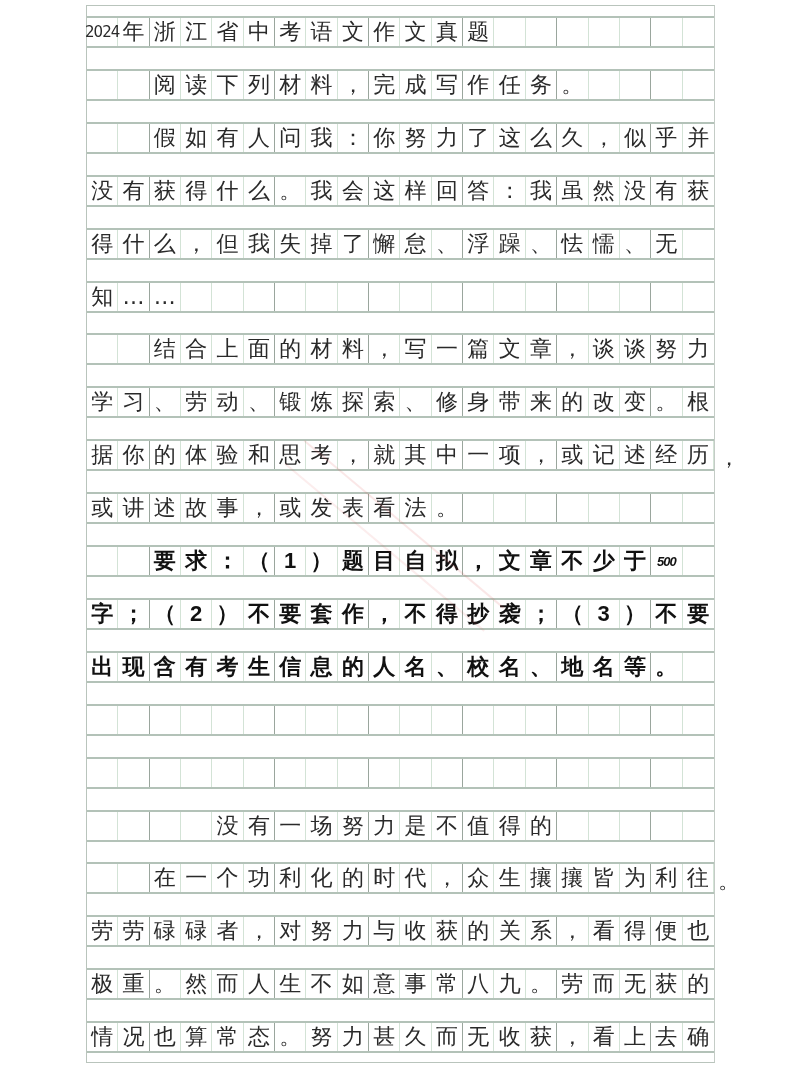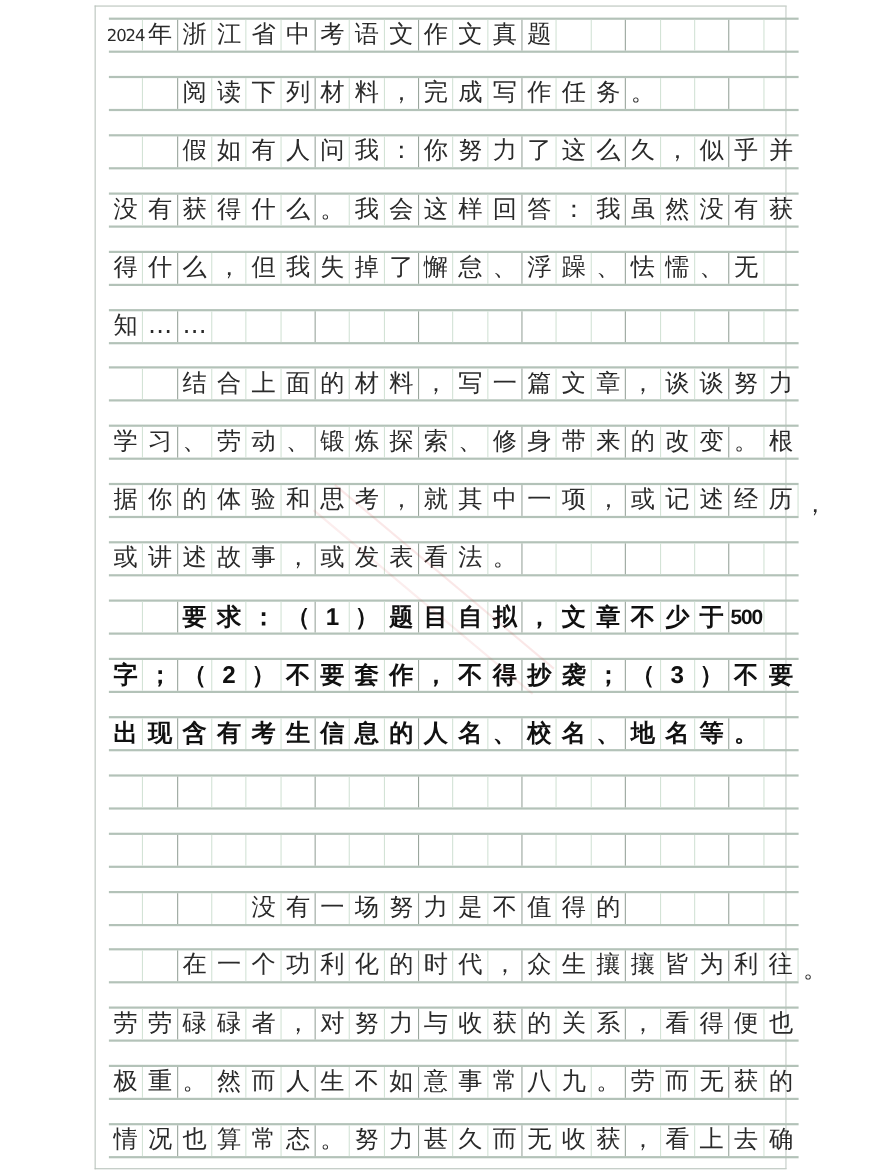--- a/index.html
+++ b/index.html
@@ -4,21 +4,21 @@
 <style>
   html, body { margin: 0; padding: 0; background: #ffffff; }
   body { width: 800px; height: 1067px; position: relative; overflow: hidden; }
   .sheet {
     position: absolute; left: 86px; top: 5px; width: 629px; height: 1058px;
     border-left: 1px solid #b9c4bc; border-right: 1px solid #c4ccc6;
     border-top: 1px solid #b9c4bc; border-bottom: 1px solid #b9c4bc;
     box-sizing: border-box;
   }
   .row {
-    position: absolute; left: 12px; width: 627px; height: 32px;
+    position: absolute; left: 0; width: 627px; height: 32px;
     border-top: 2px solid #b3c2b8; border-bottom: 2px solid #b3c2b8;
     box-sizing: border-box; display: flex; text-align: right;
   }
   .cell {
     width: 31.35px; height: 100%; box-sizing: border-box;
     border-right: 1px solid #d3e3d6;
     display: flex; align-items: center; justify-content: center;
     font-family: "DejaVu Sans", sans-serif; font-size: 22px; color: #2a2a2a;
     line-height: 1; overflow: visible; white-space: nowrap; position: relative;
   }
@@ -275,21 +275,21 @@
       <div class="cell strong bold">题</div>
       <div class="cell bold">目</div>
       <div class="cell bold">自</div>
       <div class="cell strong bold">拟</div>
       <div class="cell bold">，</div>
       <div class="cell bold">文</div>
       <div class="cell strong bold">章</div>
       <div class="cell bold">不</div>
       <div class="cell bold">少</div>
       <div class="cell strong bold">于</div>
-      <div class="cell bold" style="font-size: 19px; letter-spacing: -1px;">500</div>
+      <div class="cell bold" style="font-size: 13px; letter-spacing: -1px; font-style: italic;">500</div>
       <div class="cell bold"></div>
     </div>
     <div class="row" style="top: 591.9px;">
       <div class="cell bold">字</div>
       <div class="cell strong bold">；</div>
       <div class="cell bold">（</div>
       <div class="cell bold">2</div>
       <div class="cell bold">）</div>
       <div class="cell strong bold">不</div>
       <div class="cell bold">要</div>

